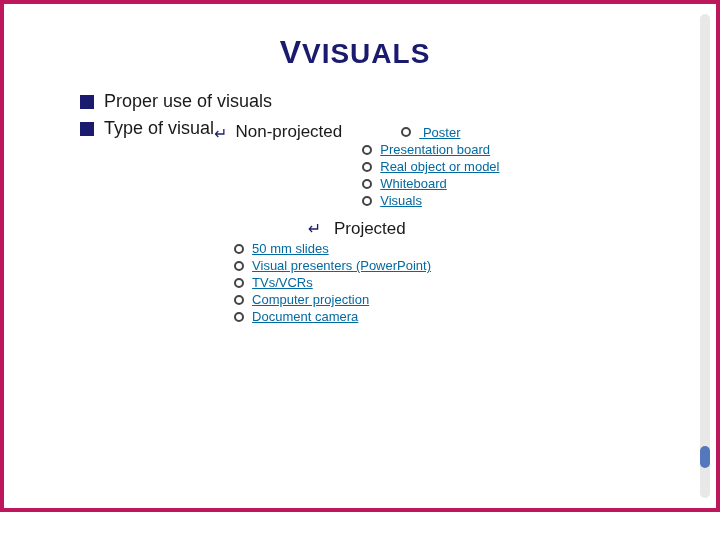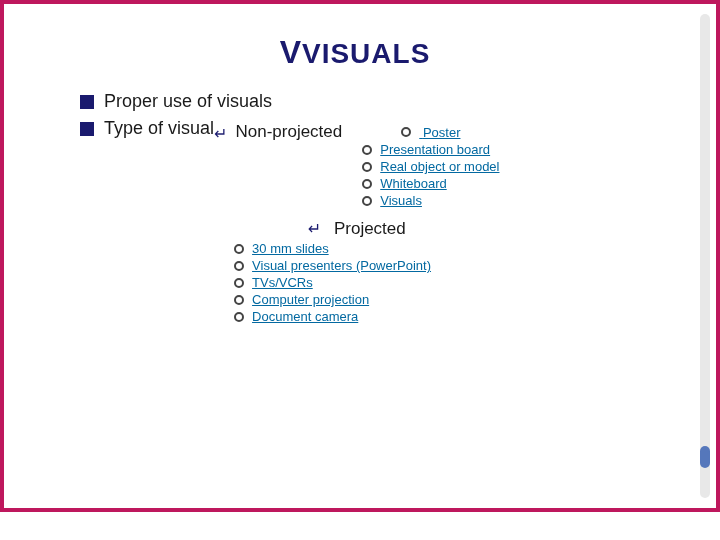--- a/index.html
+++ b/index.html
@@ -181,21 +181,21 @@
             </li>
           </ul>
         </li>
 
         <li style="display:block; margin-left: 0;">
           <span class="arrow-bullet">↵</span>
           <span>Projected</span>
           <ul class="third-level" style="margin-left:20px; margin-top:2px;">
             <li>
               <span class="circle-bullet"></span>
-              <span>30 mm slides</span>
+              <span>50 mm slides</span>
             </li>
             <li>
               <span class="circle-bullet"></span>
               <span>Visual presenters (PowerPoint)</span>
             </li>
             <li>
               <span class="circle-bullet"></span>
               <span>TVs/VCRs</span>
             </li>
             <li>

